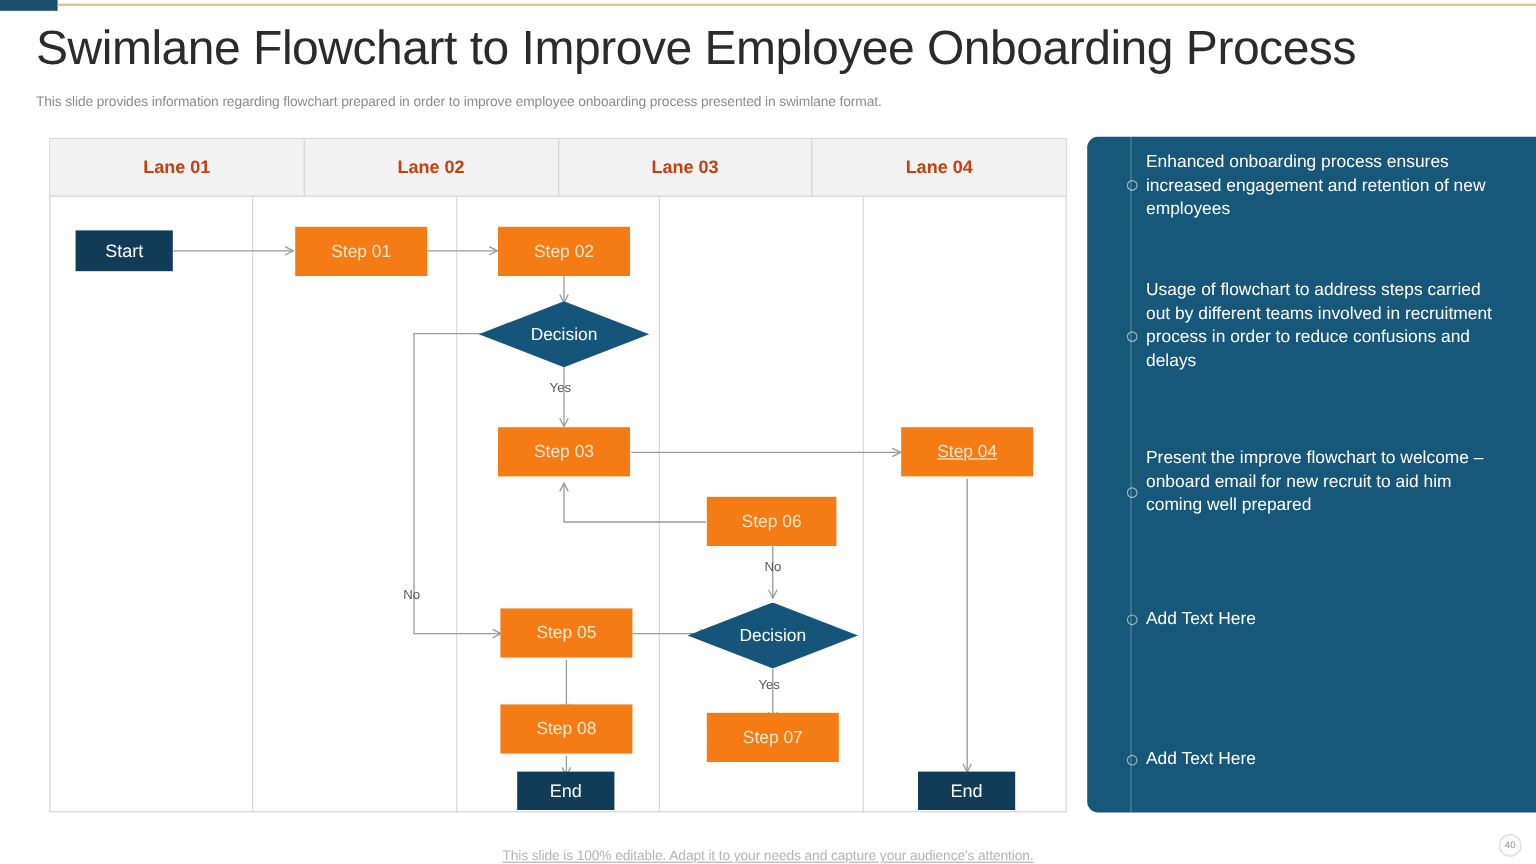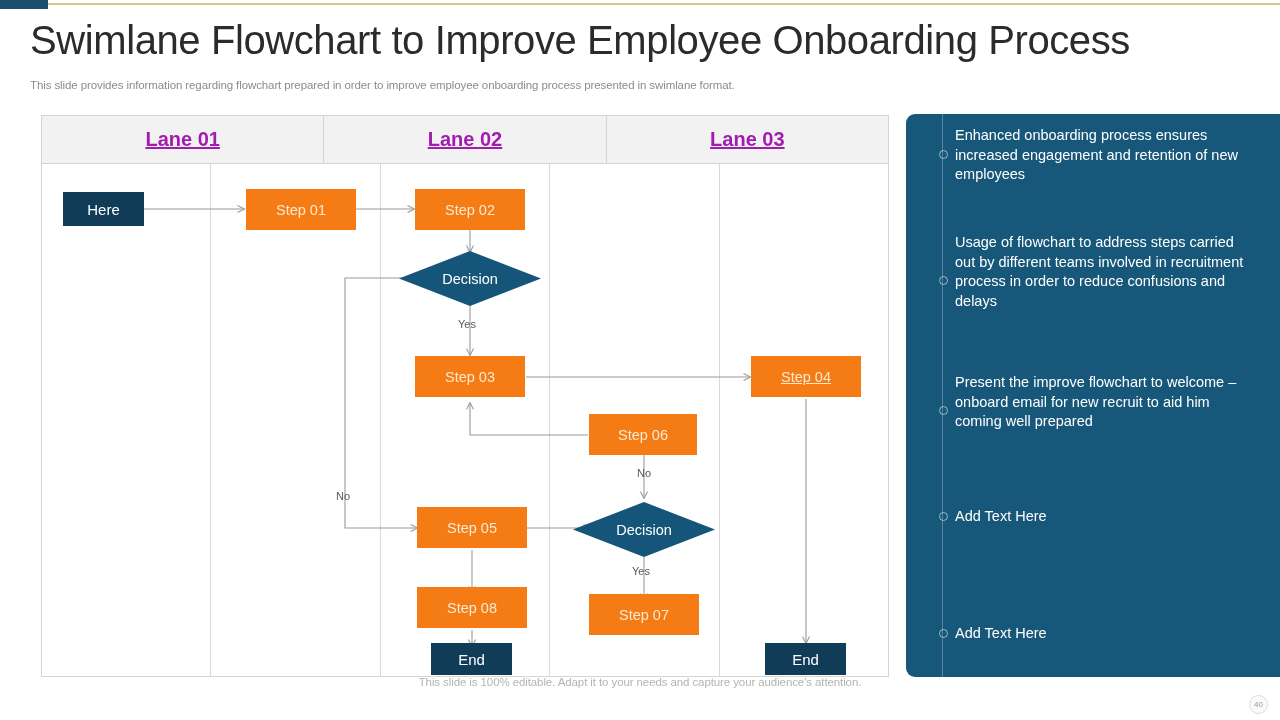--- a/index.html
+++ b/index.html
@@ -27,22 +27,22 @@
   }
 
   
   .lane-table{
     position:absolute;left:41px;top:115px;width:848px;height:562px;
     border:1px solid #d4d4d4;background:#ffffff;box-sizing:border-box;
   }
   .lane-head{display:flex;height:47px;border-bottom:1px solid #d4d4d4;background:#f2f2f2;}
   .lane-head .cell{
     flex:1 1 0;display:flex;align-items:center;justify-content:center;
-    font-size:20px;font-weight:bold;color:#a21caf;
-    border-right:1px solid #d4d4d4;box-sizing:border-box;text-decoration:underline;
+    font-size:15px;font-weight:bold;color:#c2410c;
+    border-right:1px solid #d4d4d4;box-sizing:border-box;
   }
   .lane-head .cell:last-child{border-right:none;}
   .lane-body{position:relative;height:513px;display:flex;}
   .lane-body .col{flex:1 1 0;border-right:1px solid #d9d9d9;box-sizing:border-box;}
   .lane-body .col:last-child{border-right:none;}
 
   
   .flow-svg{position:absolute;left:0;top:0;width:848px;height:562px;pointer-events:none;}
 
   
@@ -73,22 +73,22 @@
   }
   .panel-line{position:absolute;left:36px;top:0;width:1px;height:563px;background:rgba(255,255,255,0.28);}
   .panel-item{position:absolute;left:49px;width:300px;color:#ffffff;font-size:14.5px;line-height:19.5px;}
   .panel-dot{
     position:absolute;left:32.5px;width:9px;height:9px;border-radius:50%;
     border:1px solid rgba(255,255,255,0.55);background:transparent;box-sizing:border-box;
   }
 
   
   .footer-note{
-    position:absolute;left:0;top:676px;width:1280px;text-align:center;
-    font-size:11.5px;color:#b4b4b4;letter-spacing:-0.1px;
+    position:absolute;left:0;top:708px;width:1280px;text-align:center;
+    font-size:11.5px;color:#b4b4b4;letter-spacing:-0.1px;text-decoration:underline;
   }
   .page-badge{
     position:absolute;left:1249px;top:695px;width:19px;height:19px;border-radius:50%;
     border:1px solid #dedede;background:#fafafa;color:#9a9a9a;
     font-size:8px;display:flex;align-items:center;justify-content:center;box-sizing:border-box;
   }
 </style>
 </head>
 <body>
 
@@ -99,20 +99,21 @@
 
   <div class="page-title">Swimlane Flowchart to Improve Employee Onboarding Process</div>
   <div class="page-subtitle">This slide provides information regarding flowchart prepared in order to improve employee onboarding process presented in swimlane format.</div>
 
   <div class="lane-table">
 
     <div class="lane-head">
       <div class="cell">Lane 01</div>
       <div class="cell">Lane 02</div>
       <div class="cell">Lane 03</div>
+      <div class="cell">Lane 04</div>
     </div>
 
     <div class="lane-body">
       <div class="col"></div>
       <div class="col"></div>
       <div class="col"></div>
       <div class="col"></div>
       <div class="col"></div>
     </div>
 
@@ -145,21 +146,21 @@
         <path d="M430,434 L430,477"></path>
 
         <path d="M602,441 L602,484"></path>
 
         <path d="M430,514 L430,530"></path>
 
         <path d="M764,283 L764,527"></path>
       </g>
     </svg>
 
-    <div class="node node-term" style="left:21px;top:76px;width:81px;height:34px;">Here</div>
+    <div class="node node-term" style="left:21px;top:76px;width:81px;height:34px;">Start</div>
 
     <div class="node node-step" style="left:204px;top:73px;width:110px;height:41px;">Step 01</div>
 
     <div class="node node-step" style="left:373px;top:73px;width:110px;height:41px;">Step 02</div>
 
     <div class="node node-diamond" style="left:357px;top:135px;width:142px;height:55px;">
       <span class="diamond-shape"></span>
       <span class="diamond-label">Decision</span>
     </div>
 

